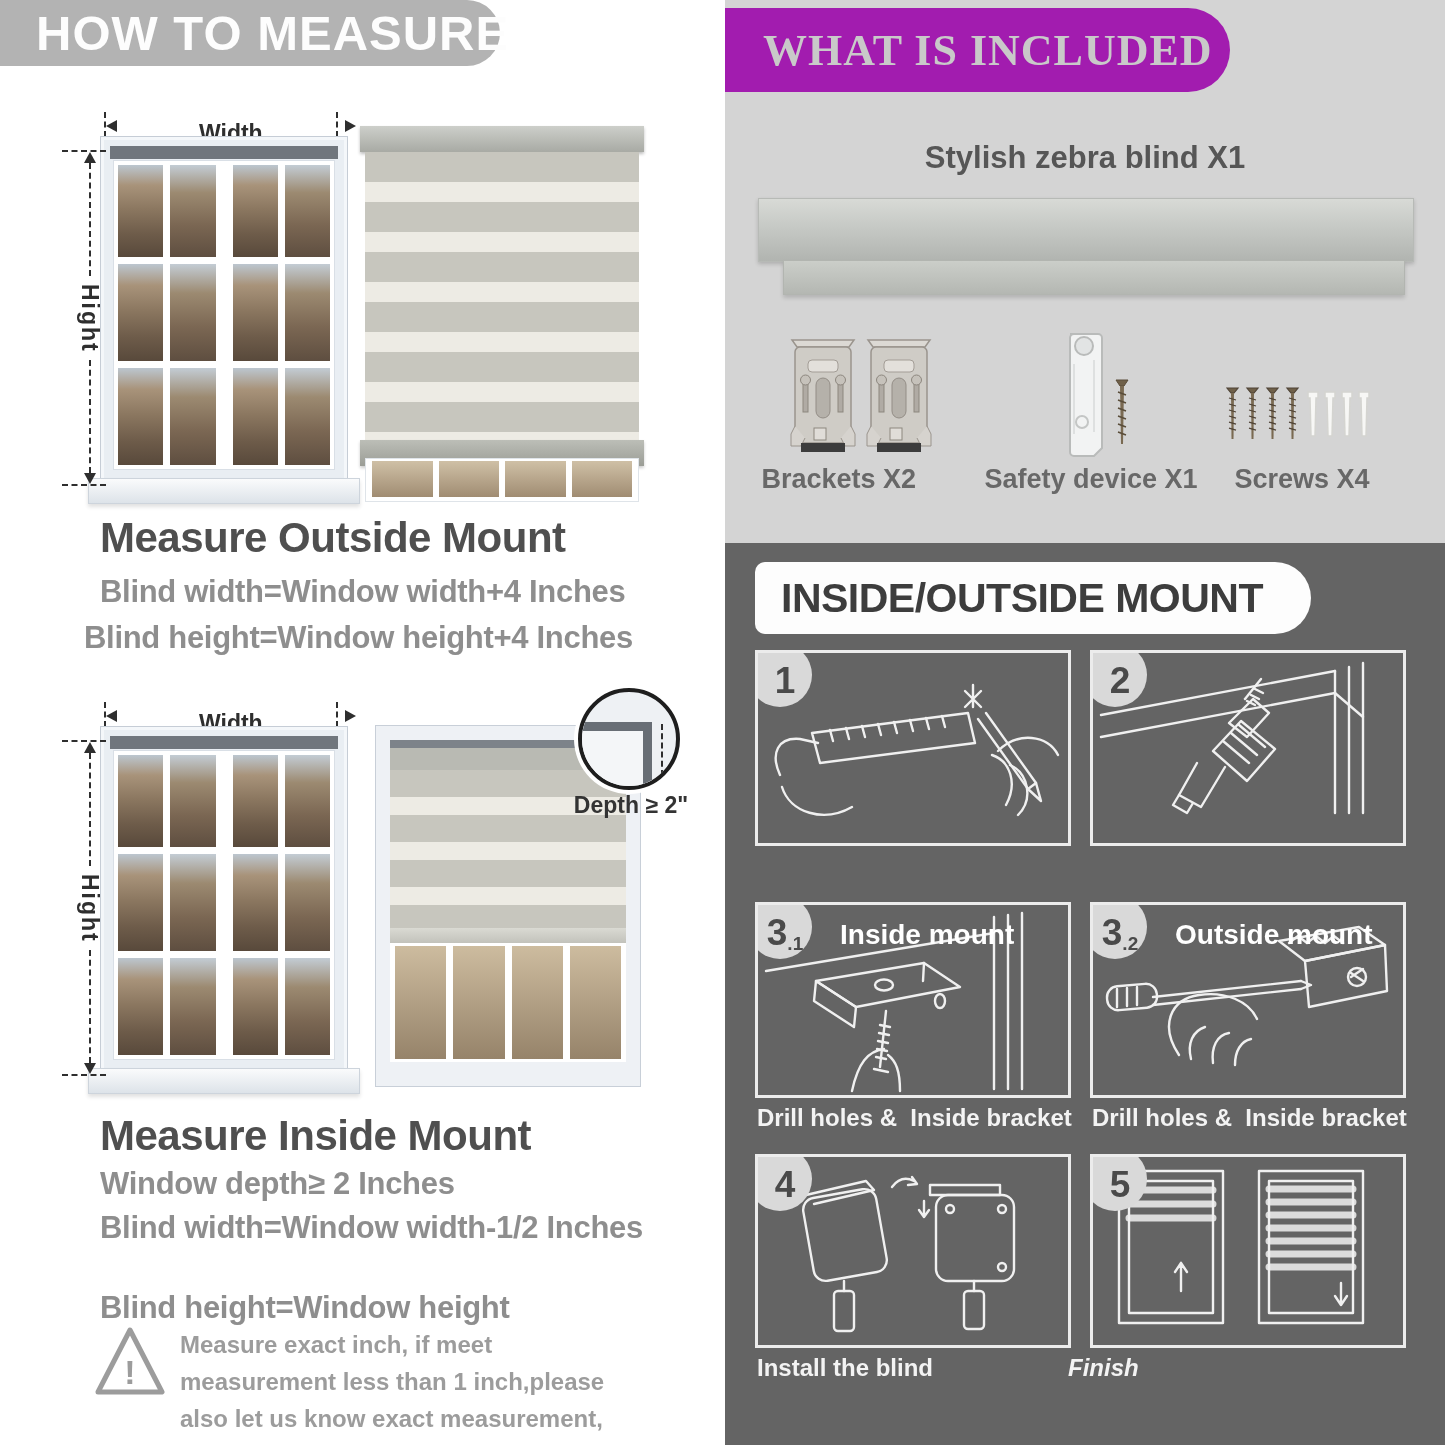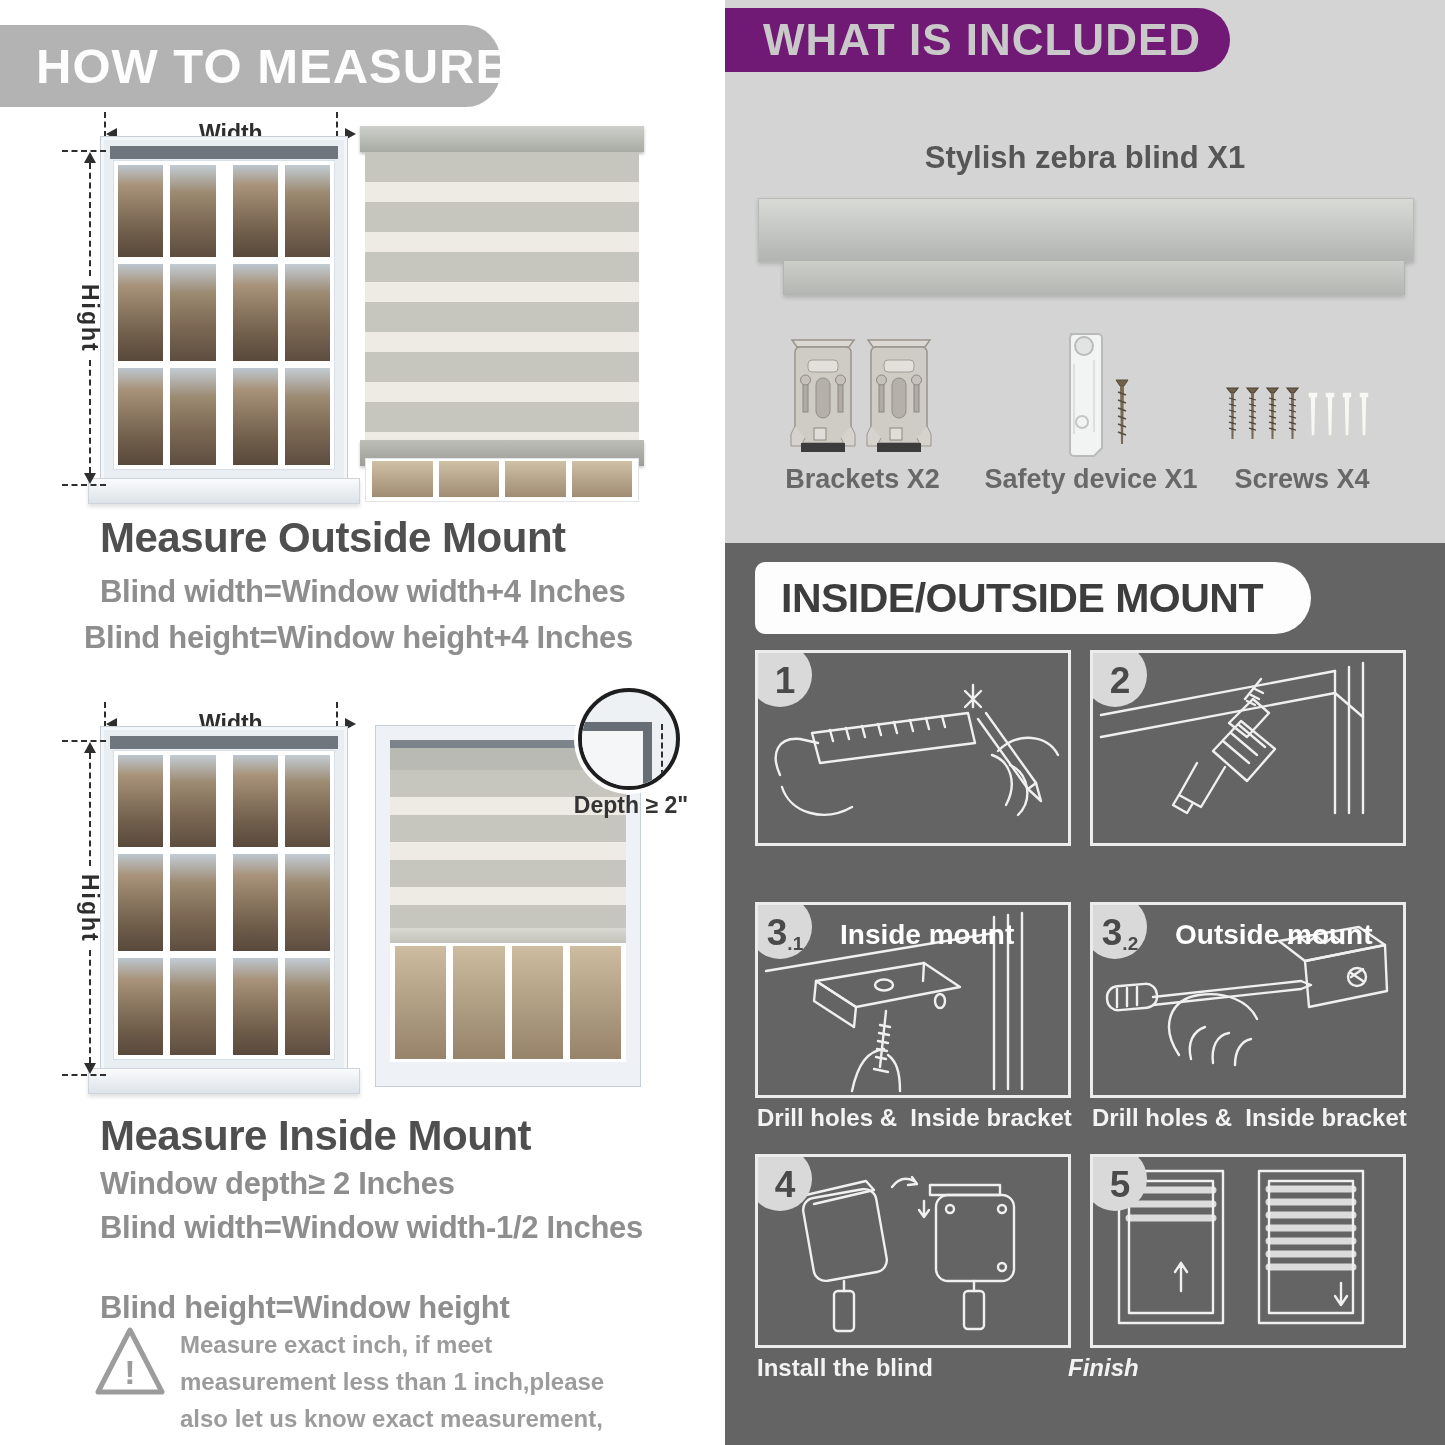--- a/index.html
+++ b/index.html
@@ -1,30 +1,30 @@
 <!DOCTYPE html>
 <html><head>
 <meta charset="utf-8">
 <style>
   html,body{margin:0;padding:0;background:#fff;}
   .canvas{position:relative;width:1445px;height:1445px;background:#fff;overflow:hidden;
           font-family:"Liberation Sans","DejaVu Sans",sans-serif;}
   .abs{position:absolute;}
 
   
-  .howto-box{left:0;top:25px;width:500px;height:82px;background:#b3b3b3;
+  .howto-box{left:0;top:0;width:500px;height:66px;background:#b3b3b3;
              border-radius:0 34px 34px 0;display:flex;align-items:center;text-align:right;}
   .howto-box span{color:#fdfdfd;font-weight:bold;font-size:49px;letter-spacing:1px;padding-left:36px;white-space:nowrap;}
 
   .h1{font-weight:bold;font-size:42px;color:#4f4f4f;letter-spacing:-0.5px;white-space:nowrap;}
   .h2{font-weight:bold;font-size:31px;color:#8e8e8e;letter-spacing:-0.3px;white-space:nowrap;}
 
   
   .dim-tick-v{position:absolute;width:0;border-left:2px dashed #2e2e2e;height:92px;top:0;}
-  .dim-line{position:absolute;left:2px;right:0;top:8px;display:flex;align-items:center;gap:36px;}
+  .dim-line{position:absolute;left:2px;right:0;top:8px;display:flex;align-items:flex-start;gap:36px;}
   .dash-h{flex:1;border-top:2px dashed #2e2e2e;height:0;}
   .arr-l{width:0;height:0;border-top:6px solid transparent;border-bottom:6px solid transparent;border-right:11px solid #2e2e2e;}
   .arr-r{width:0;height:0;border-top:6px solid transparent;border-bottom:6px solid transparent;border-left:11px solid #2e2e2e;}
   .dim-label{font-weight:bold;font-size:23px;color:#2e2e2e;padding:0 10px;white-space:nowrap;}
   .dimh .tick-t{position:absolute;left:0;top:0;width:44px;border-top:2px dashed #2e2e2e;}
   .dimh .tick-b{position:absolute;left:0;bottom:0;width:44px;border-top:2px dashed #2e2e2e;}
   .vline{position:absolute;left:14px;top:2px;bottom:2px;display:flex;flex-direction:column;align-items:center;}
   .dash-v{flex:1;border-left:2px dashed #2e2e2e;width:0;}
   .arr-u{width:0;height:0;border-left:6px solid transparent;border-right:6px solid transparent;border-bottom:11px solid #2e2e2e;}
   .arr-d{width:0;height:0;border-left:6px solid transparent;border-right:6px solid transparent;border-top:11px solid #2e2e2e;}
@@ -60,21 +60,21 @@
   .magcircle{border-radius:50%;border:4px solid #1e1e1e;background:#eef1f4;overflow:hidden;box-shadow:0 0 0 4px #fff;}
   .mag-l{position:absolute;left:-12px;top:30px;right:24px;bottom:-12px;background:#f4f6f8;
          border-top:9px solid #686e75;border-right:9px solid #686e75;}
   .mag-dash{position:absolute;right:13px;top:32px;height:52px;border-left:2px dashed #2e2e2e;}
   .depth-label{font-weight:bold;font-size:23px;color:#333;white-space:nowrap;}
 
   .warn-text{font-size:24px;line-height:37px;color:#9c9c9c;font-weight:bold;white-space:pre-wrap;}
 
   
   .rt-panel{left:725px;top:0;width:720px;height:543px;background:#d4d4d4;}
-  .included-box{left:725px;top:8px;width:505px;height:64px;background:#701a75;border-radius:0 42px 42px 0;display:flex;align-items:center;}
+  .included-box{left:725px;top:8px;width:505px;height:84px;background:#a21caf;border-radius:0 42px 42px 0;display:flex;align-items:center;font-family:Liberation Serif, serif;}
   .included-box span{color:#c9c9c9;font-weight:bold;font-size:44px;letter-spacing:1px;padding-left:38px;white-space:nowrap;}
   .product-title{left:725px;top:140px;width:720px;text-align:center;font-weight:bold;font-size:31px;color:#565656;}
   .cass-u{left:758px;top:198px;width:654px;height:62px;background:linear-gradient(180deg,#d8dad6 0%,#c6c9c5 45%,#b1b4b0 100%);box-shadow:0 2px 4px rgba(0,0,0,.18);border:1px solid #b7bab6;}
   .cass-l{left:783px;top:260px;width:620px;height:33px;background:linear-gradient(180deg,#cbcec9,#b4b7b2);box-shadow:0 3px 4px rgba(0,0,0,.15);border:1px solid #b2b5b0;}
   .item-label{top:464px;text-align:center;font-weight:bold;font-size:27px;color:#686868;white-space:nowrap;}
 
   
   .rb-panel{left:725px;top:543px;width:720px;height:902px;background:#646464;}
   .mount-box{left:755px;top:562px;width:556px;height:72px;background:#fdfdfd;border-radius:10px 36px 36px 10px;display:flex;align-items:center;}
   .mount-box span{color:#3d3d3d;font-weight:bold;font-size:41px;letter-spacing:-0.5px;padding-left:26px;white-space:nowrap;}
@@ -310,21 +310,21 @@
   </svg>
   <svg class="abs" style="left:1306px;top:390px;" width="66" height="50" viewBox="0 0 66 50">
     <g fill="#f7f7f5" stroke="#d4d4d0" stroke-width="1.5">
       <path d="M2 2 h10 v6 h-2 l-1 38 h-4 l-1 -38 h-2 z"></path>
       <path d="M19 2 h10 v6 h-2 l-1 38 h-4 l-1 -38 h-2 z"></path>
       <path d="M36 2 h10 v6 h-2 l-1 38 h-4 l-1 -38 h-2 z"></path>
       <path d="M53 2 h10 v6 h-2 l-1 38 h-4 l-1 -38 h-2 z"></path>
     </g>
   </svg>
 
-  <div class="abs item-label" style="left:770px;width:185px;">Brackets X2</div>
+  <div class="abs item-label" style="left:731px;width:185px;text-align:right;">Brackets X2</div>
   <div class="abs item-label" style="left:966px;width:250px;">Safety device X1</div>
   <div class="abs item-label" style="left:1212px;width:180px;">Screws X4</div>
 
   <div class="abs rb-panel"></div>
   <div class="abs mount-box">
     <span>INSIDE/OUTSIDE MOUNT</span>
   </div>
 
   <div class="abs step-panel" style="left:755px;top:650px;width:310px;height:190px;">
     <div class="badge">

